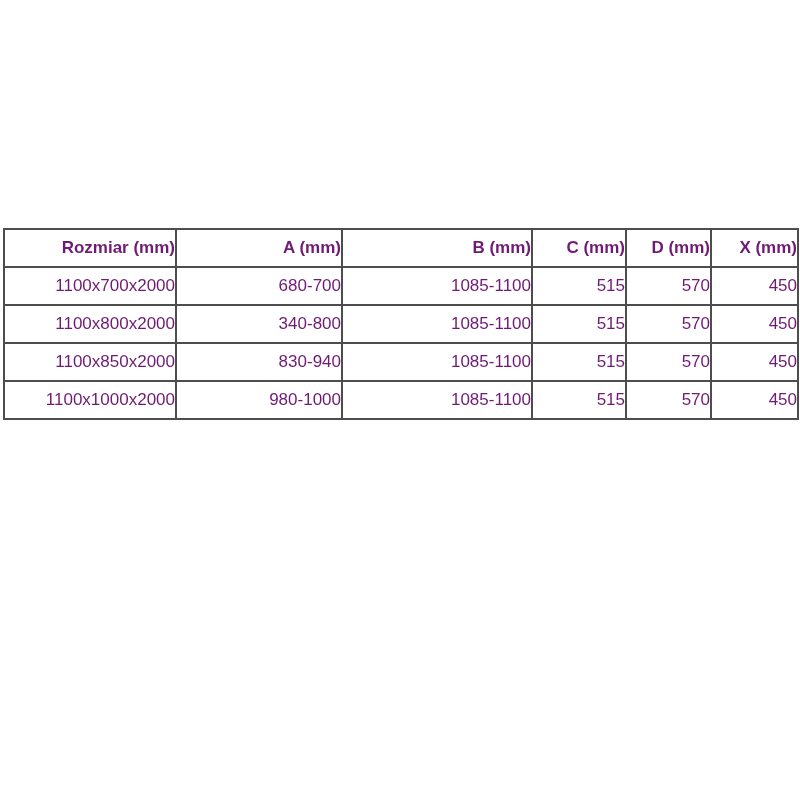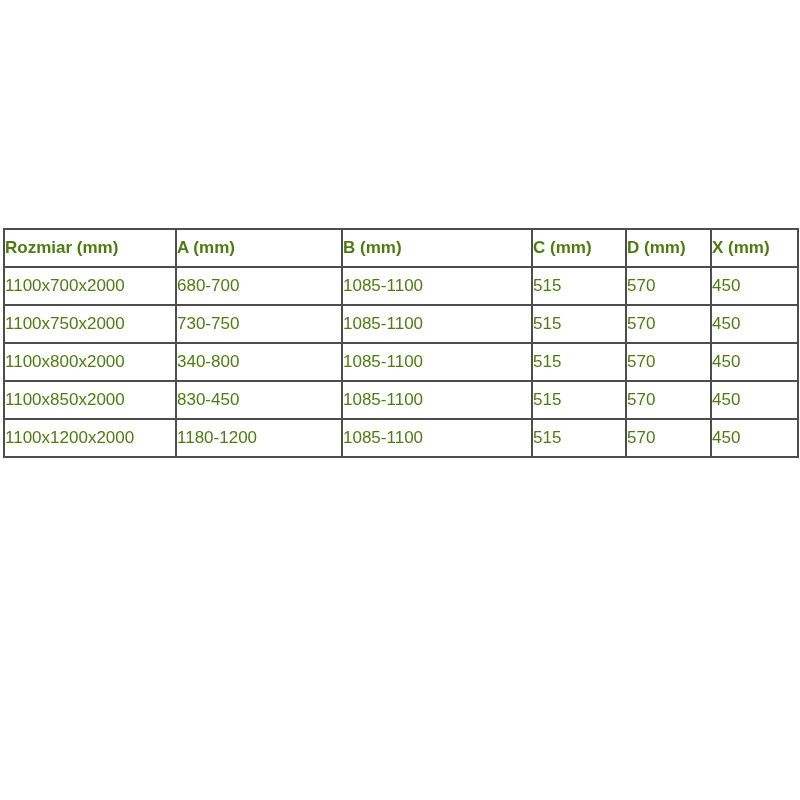--- a/index.html
+++ b/index.html
@@ -18,24 +18,24 @@
     left: 3px;
     top: 228px;
     border-collapse: collapse;
     table-layout: fixed;
   }
   .spec-table th,
   .spec-table td {
     border: 2px solid #4d4d4d;
     height: 36px;
     padding: 0;
-    text-align: left;
+    text-align: right;
     vertical-align: middle;
     font-size: 17px;
-    color: #4d7c0f;
+    color: #701a75;
     white-space: nowrap;
     overflow: hidden;
   }
   .spec-table th {
     font-weight: bold;
   }
   col.c-rozmiar { width: 172px; }
   col.c-a { width: 166px; }
   col.c-b { width: 190px; }
   col.c-c { width: 94px; }
@@ -67,45 +67,37 @@
   <tbody>
       <tr>
         <td>1100x700x2000</td>
         <td>680-700</td>
         <td>1085-1100</td>
         <td>515</td>
         <td>570</td>
         <td>450</td>
       </tr>
       <tr>
-        <td>1100x750x2000</td>
-        <td>730-750</td>
-        <td>1085-1100</td>
-        <td>515</td>
-        <td>570</td>
-        <td>450</td>
-      </tr>
-      <tr>
         <td>1100x800x2000</td>
         <td>340-800</td>
         <td>1085-1100</td>
         <td>515</td>
         <td>570</td>
         <td>450</td>
       </tr>
       <tr>
         <td>1100x850x2000</td>
-        <td>830-450</td>
+        <td>830-940</td>
         <td>1085-1100</td>
         <td>515</td>
         <td>570</td>
         <td>450</td>
       </tr>
       <tr>
-        <td>1100x1200x2000</td>
-        <td>1180-1200</td>
+        <td>1100x1000x2000</td>
+        <td>980-1000</td>
         <td>1085-1100</td>
         <td>515</td>
         <td>570</td>
         <td>450</td>
       </tr>
     </tbody>
 </table>
 
 </body></html>

